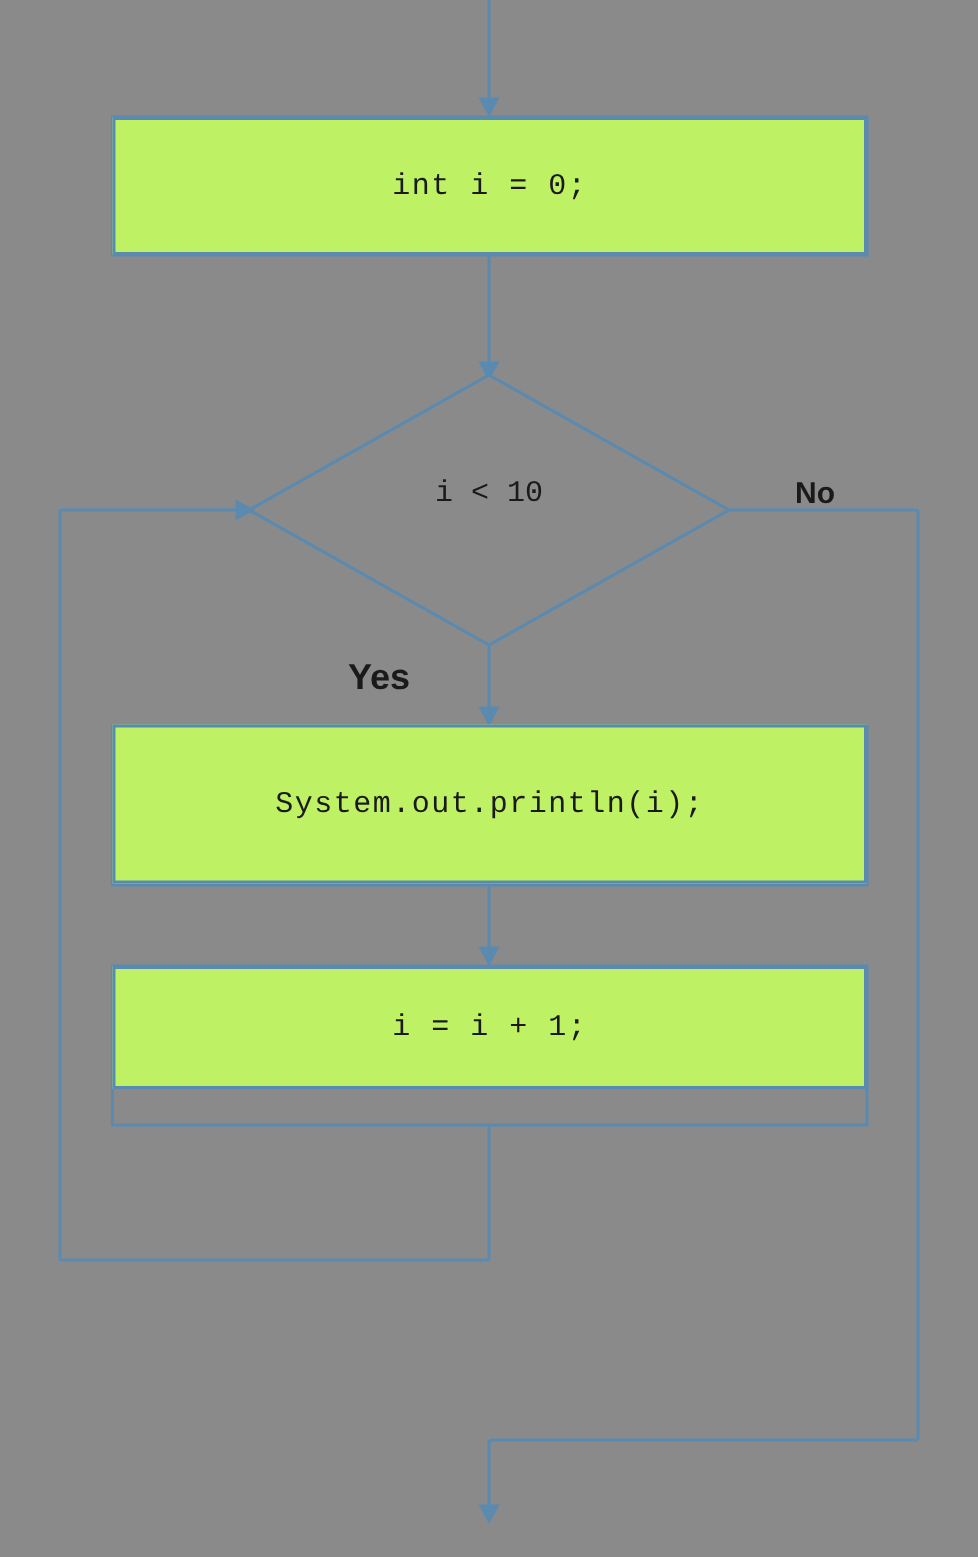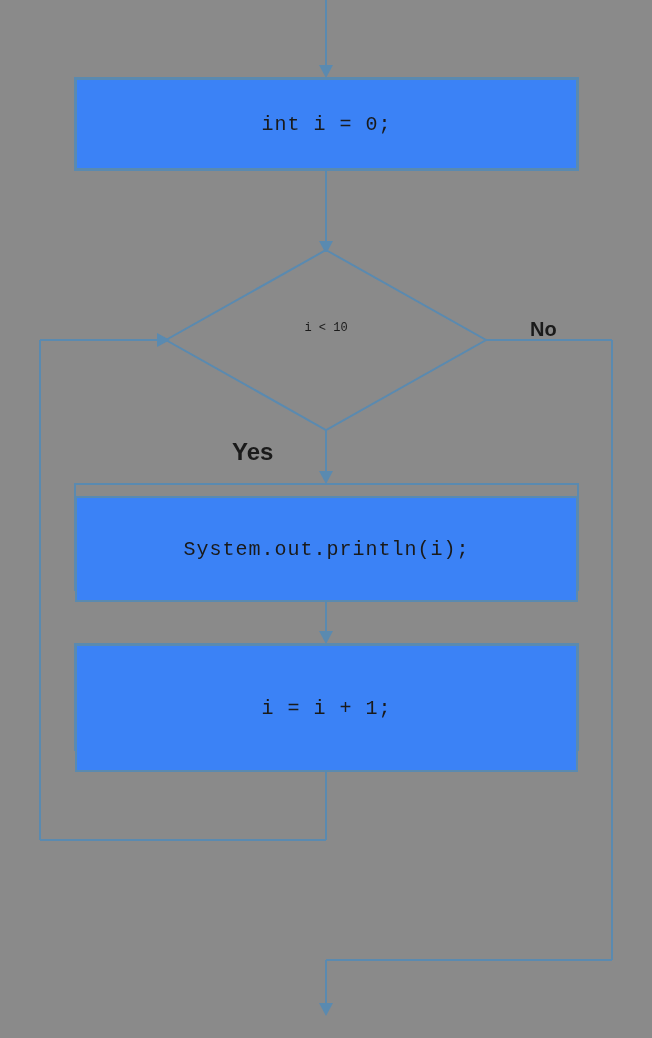--- a/index.html
+++ b/index.html
@@ -15,21 +15,21 @@
 
     .flowchart {
       position: relative;
       width: 652px;
       height: 1038px;
     }
 
     
     .rect-box {
       position: absolute;
-      background-color: #3b82f6;
+      background-color: #bef264;
       border: 2px solid #5a8ab0;
       display: flex;
       align-items: center;
       justify-content: center;
     }
 
     .rect-box span {
       font-family: 'Courier New', Courier, monospace;
       font-size: 20px;
       color: #1a1a1a;
@@ -93,32 +93,32 @@
     <line x1="326" y1="960" x2="326" y2="1010" stroke="#5a8ab0" stroke-width="2"></line>
     <polygon points="319,1003 333,1003 326,1016" fill="#5a8ab0"></polygon>
 
   </svg>
 
   <div class="rect-box" style="left:75px;top:78px;width:503px;height:92px;">
     <span>int i = 0;</span>
   </div>
 
   <div style="position:absolute;left:240px;top:318px;width:172px;text-align:center;">
-    <span style="font-family:'Courier New',Courier,monospace;font-size:12px;color:#1a1a1a;">i &lt; 10</span>
+    <span style="font-family:'Courier New',Courier,monospace;font-size:20px;color:#1a1a1a;">i &lt; 10</span>
   </div>
 
   <div style="position:absolute;left:494px;top:318px;">
     <span class="label-no">No</span>
   </div>
 
   <div style="position:absolute;left:232px;top:438px;">
     <span class="label-yes">Yes</span>
   </div>
 
-  <div class="rect-box" style="left:75px;top:496px;width:503px;height:106px;">
+  <div class="rect-box" style="left:75px;top:483px;width:503px;height:106px;">
     <span>System.out.println(i);</span>
   </div>
 
-  <div class="rect-box" style="left:75px;top:644px;width:503px;height:128px;">
+  <div class="rect-box" style="left:75px;top:644px;width:503px;height:82px;">
     <span>i = i + 1;</span>
   </div>
 
 </div>
 
 </body></html>

